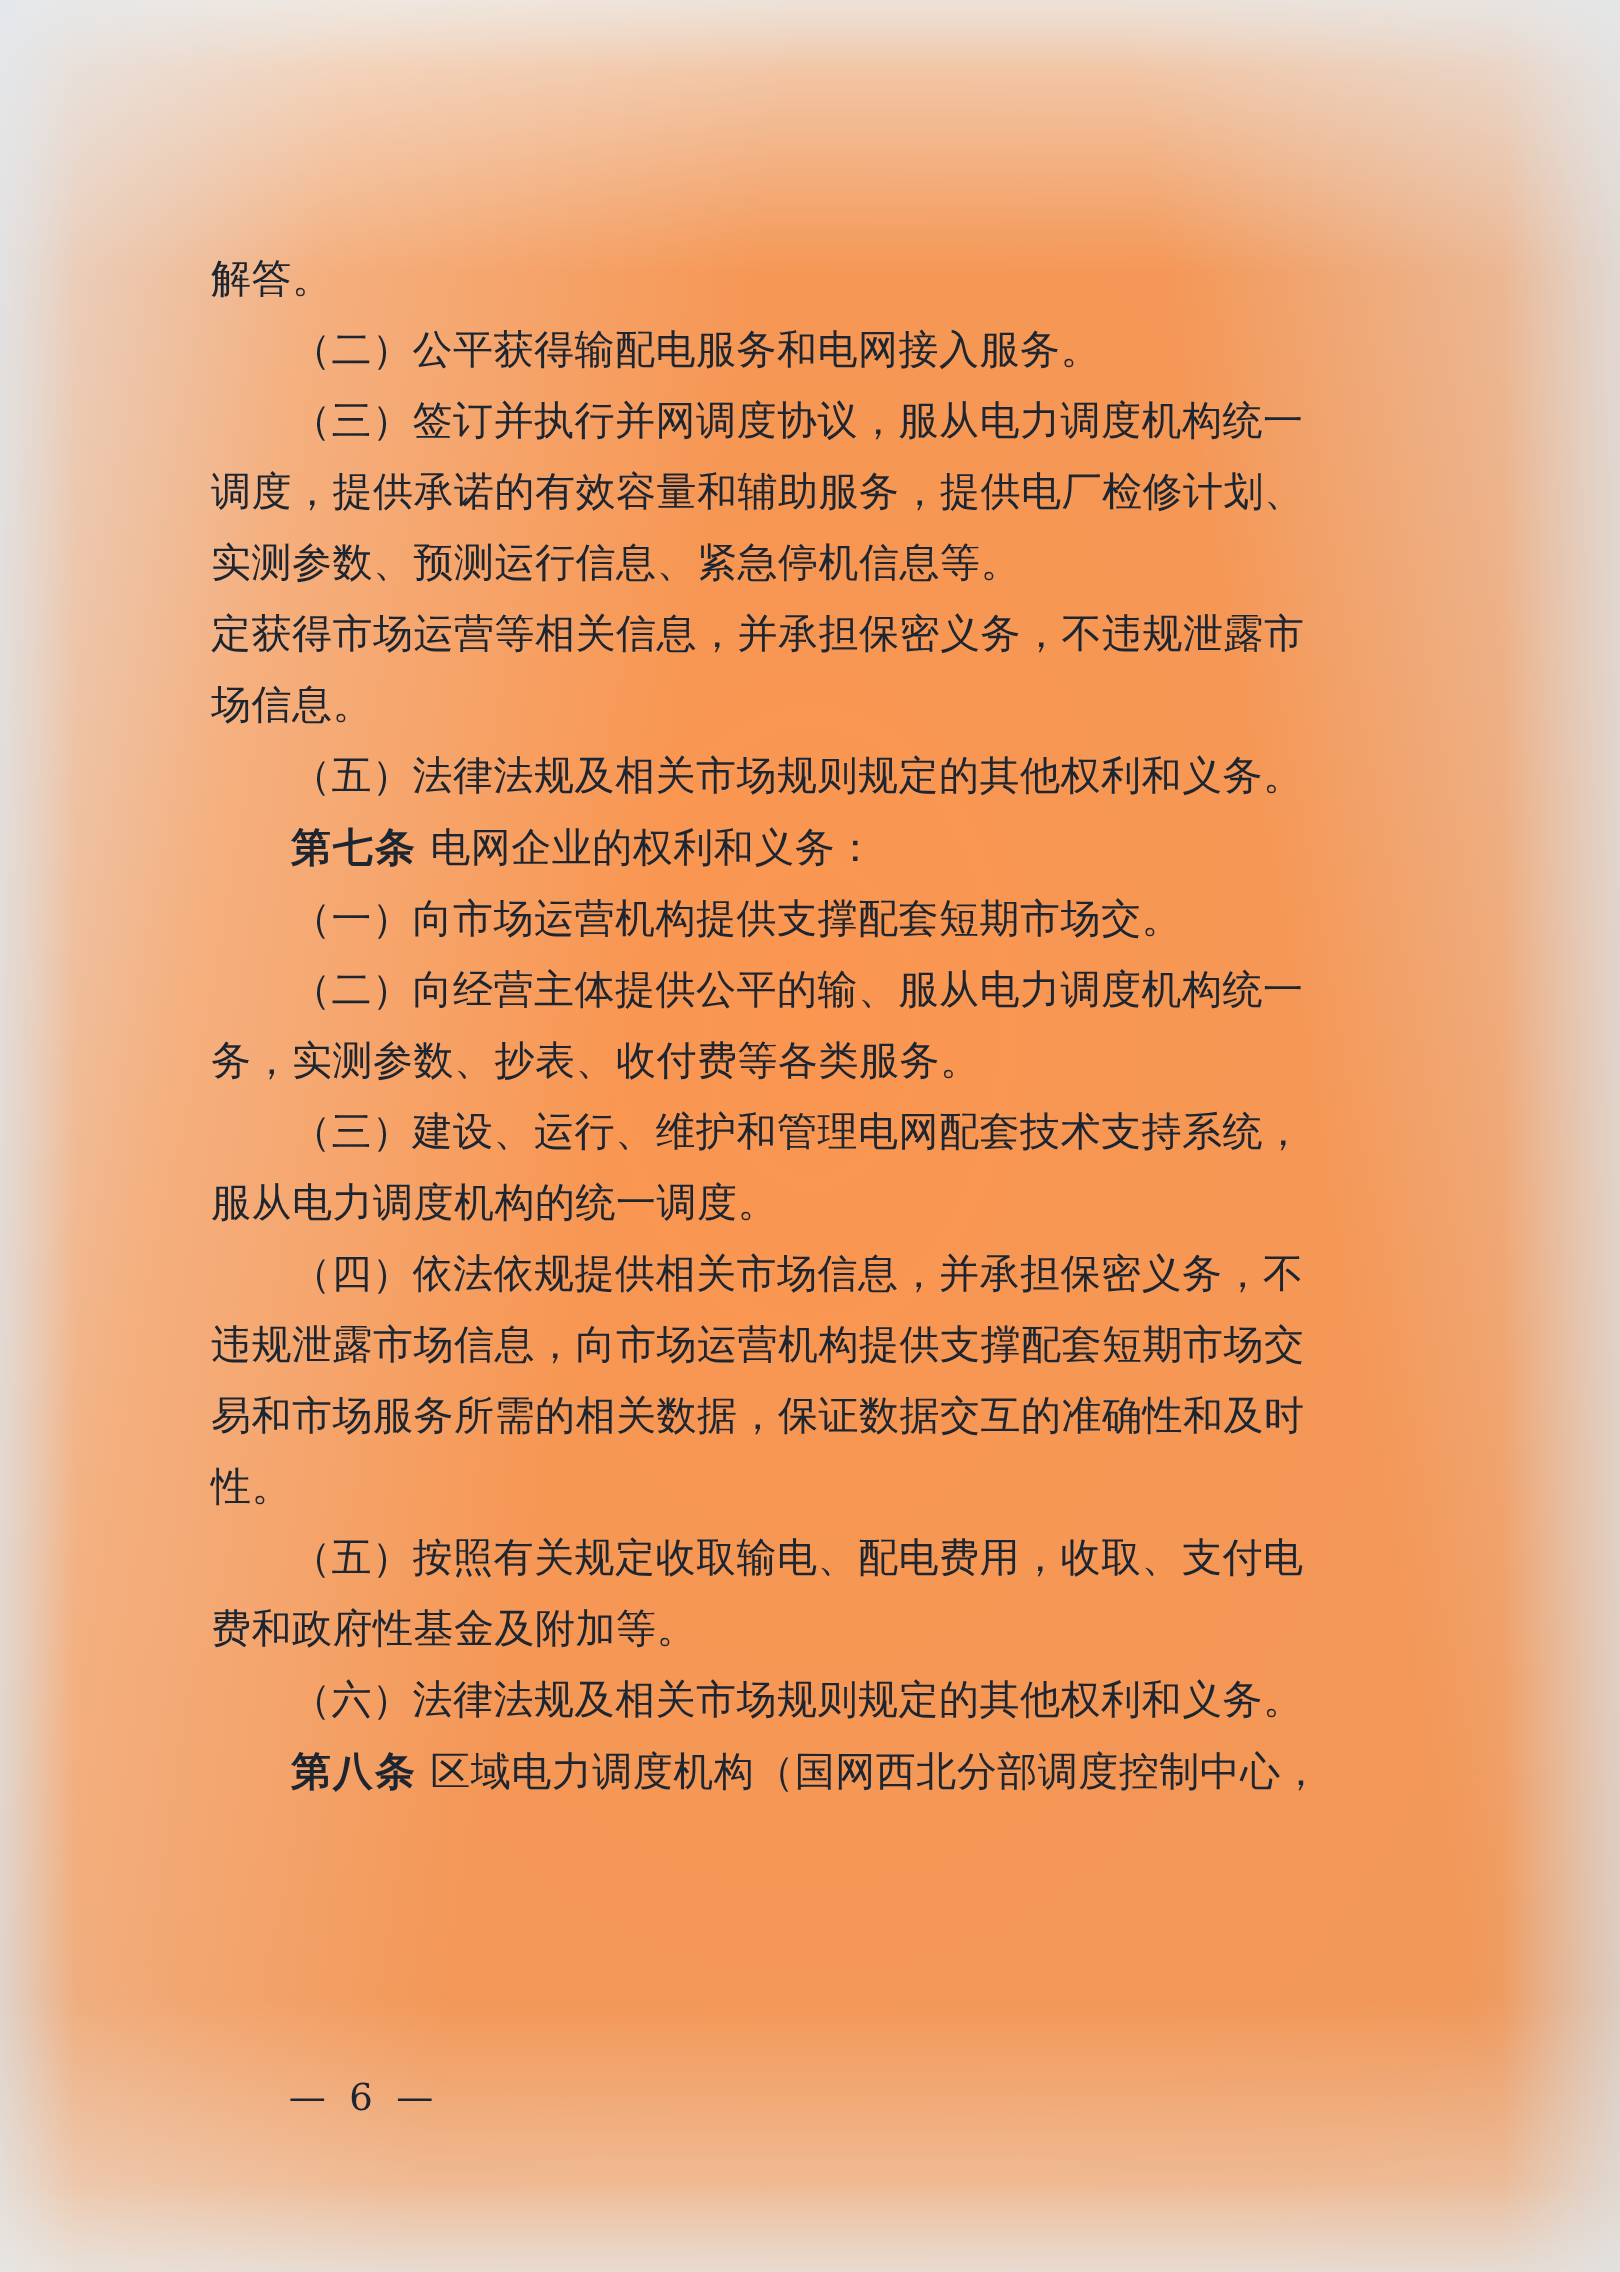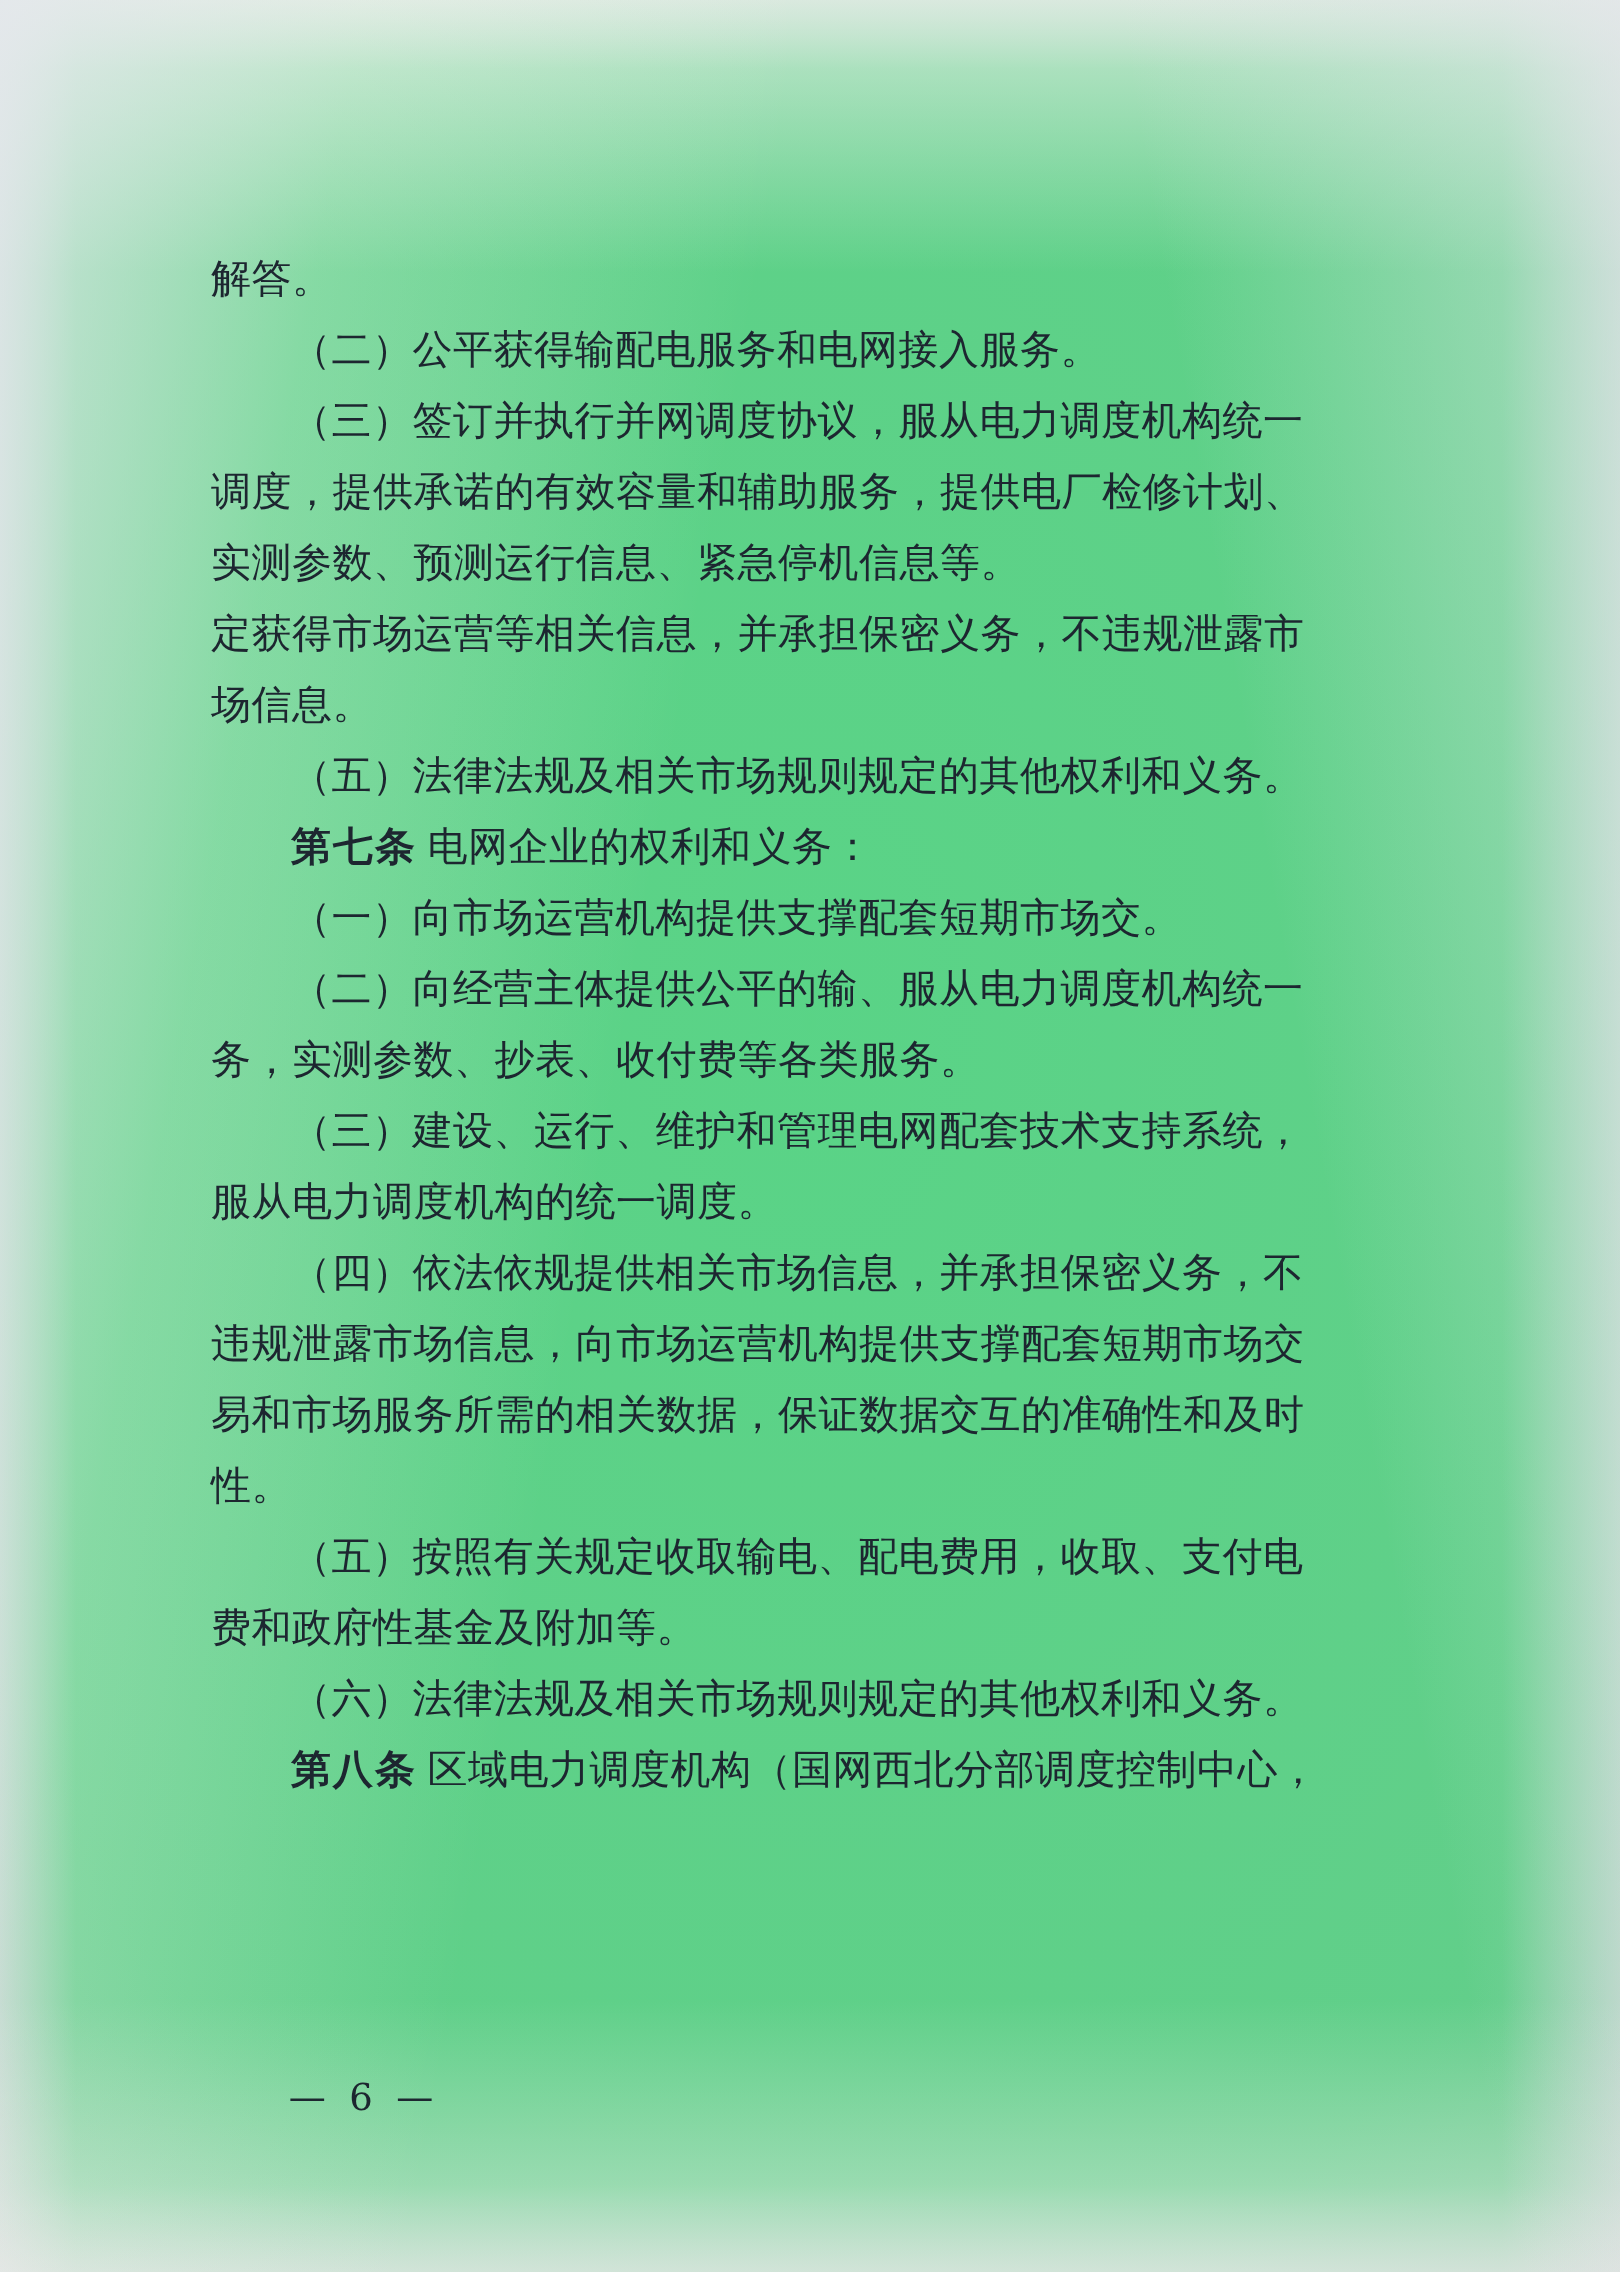--- a/index.html
+++ b/index.html
@@ -5,21 +5,21 @@
   html, body {
     margin: 0;
     padding: 0;
     background: #f2f2f0;
   }
   .page {
     position: relative;
     width: 1620px;
     height: 2273px;
     margin: 0 auto;
-    background: #22c55e;
+    background: #f97316;
     overflow: hidden;
     font-family: "DejaVu Serif", "Liberation Serif", serif;
   }
   
   .page::before {
     content: "";
     position: absolute;
     inset: 0;
     background:
       linear-gradient(100deg, rgba(228,232,236,0.85) 0%, rgba(248,247,244,0.25) 18%, rgba(250,249,246,0) 40%),
@@ -48,21 +48,20 @@
     font-size: 40px;
     line-height: 71px;
     color: #1d2630;
     letter-spacing: 0.5px;
     text-align: justify;
     text-justify: inter-ideograph;
     white-space: pre-wrap;
   }
   p.indent {
     text-indent: 80px;
-    font-family: Liberation Serif, serif;
   }
   .article-head {
     font-weight: 700;
     letter-spacing: 2px;
     margin-top: 40px;
   }
   .footer {
     position: absolute;
     left: 0;
     top: 2076px;

